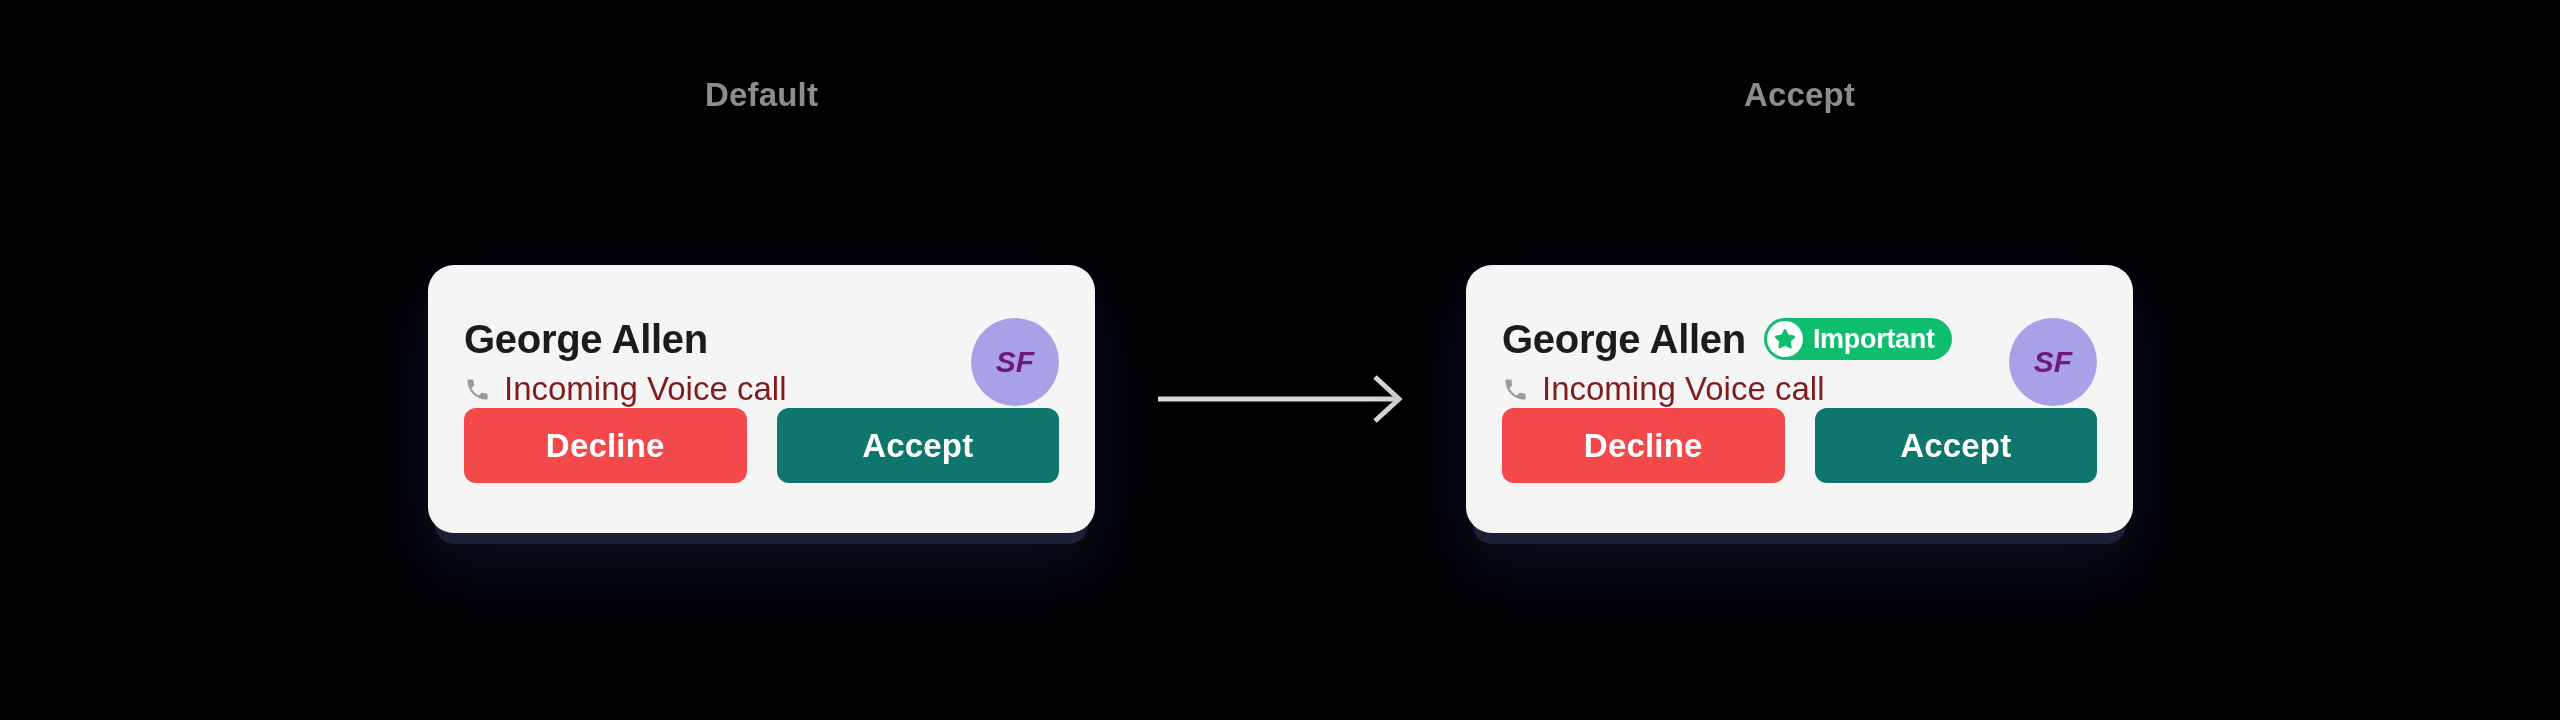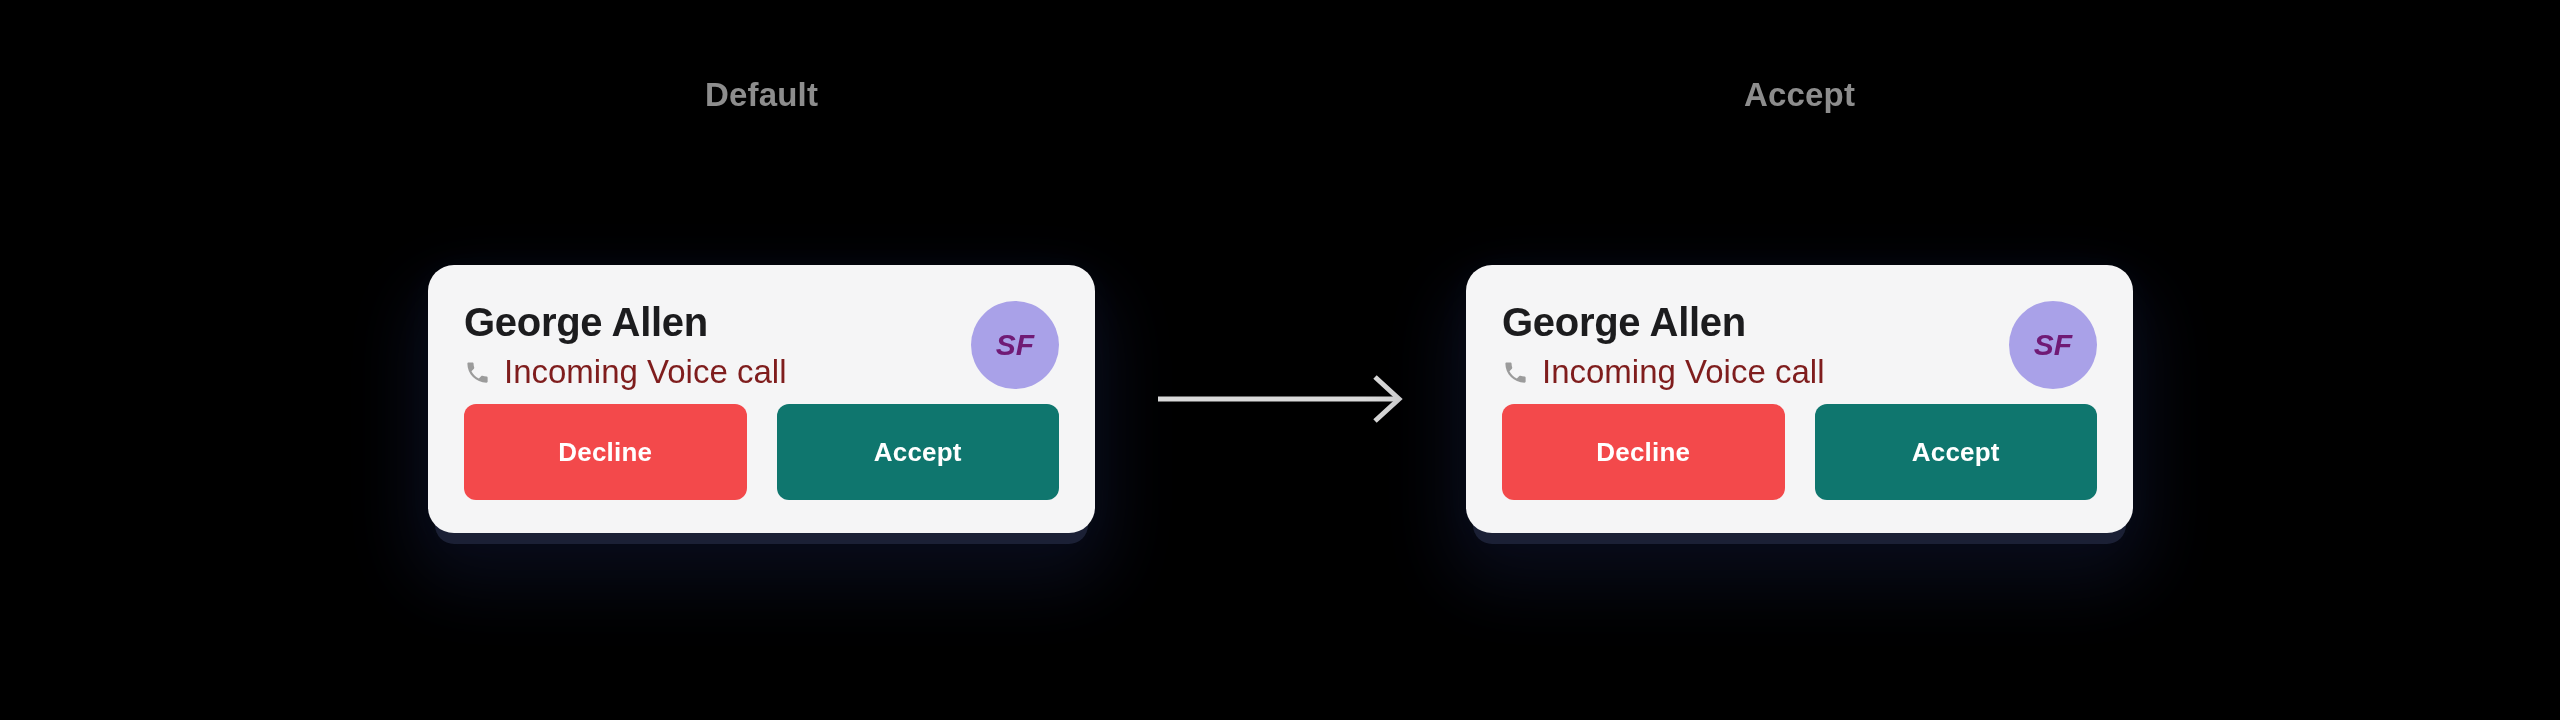--- a/index.html
+++ b/index.html
@@ -19,21 +19,21 @@
     text-align:center;
     font-size:33px; font-weight:700; color:#8d8d8d;
     letter-spacing:0.2px;
   }
 
   .card {
     position:absolute; top:265px; left:0;
     width:667px; height:268px;
     background:#f5f5f6;
     border-radius:26px;
-    padding:33px 36px;
+    padding:50px 36px;
     display:flex; flex-direction:column; justify-content:space-between;
     box-shadow:
       0 18px 0 -7px #1b2035,
       0 36px 70px 16px rgba(10,14,30,0.85),
       0 6px 34px 4px rgba(8,12,24,0.6);
   }
 
   .header { display:flex; align-items:center; }
   .info { flex:1; min-width:0; }
 
@@ -61,23 +61,23 @@
   .avatar {
     width:88px; height:88px; border-radius:50%;
     background:#a9a1e8;
     color:#701a75; font-size:30px; font-weight:700;
     display:flex; align-items:center; justify-content:center;
     flex:none; margin-left:20px;font-style:italic;
   }
 
   .buttons { display:flex; gap:30px; }
   .btn {
-    flex:1; height:96px;
+    flex:1; height:75px;
     border:0; border-radius:12px;
-    color:#ffffff; font-size:26px; font-weight:700;
+    color:#ffffff; font-size:33px; font-weight:700;
     font-family:inherit; letter-spacing:0.2px;
     display:flex; align-items:center; justify-content:center;
     cursor:pointer;
   }
   .btn-decline { background:#f3494b; }
   .btn-accept  { background:#0f766e; }
 
   .arrow {
     position:absolute; left:1150px; top:368px;
     width:260px; height:64px;
@@ -119,20 +119,28 @@
 </svg>
 
 <div class="section" id="section-custom">
   <div class="section-title">Accept</div>
 
   <div class="card">
     <div class="header">
       <div class="info">
         <div class="name-row">
           <span class="contact-name">George Allen</span>
+          <span class="badge">
+            <span class="badge-circle">
+              <svg width="24" height="24" viewBox="0 0 24 24">
+                <path fill="#0fbd6e" stroke="#0fbd6e" stroke-width="2.6" stroke-linejoin="round" d="M12 3.4l2.7 5.5 6.1.9-4.4 4.3 1 6.1L12 17.3l-5.4 2.9 1-6.1-4.4-4.3 6.1-.9z"></path>
+              </svg>
+            </span>
+            <span class="badge-label">Important</span>
+          </span>
         </div>
         <div class="subtitle-row">
           <span style="display:flex;">
             <svg width="27" height="27" viewBox="0 0 24 24">
               <path fill="#9b9b9b" d="M6.62 10.79c1.44 2.83 3.76 5.14 6.59 6.59l2.2-2.2c.27-.27.67-.36 1.02-.24 1.12.37 2.33.57 3.57.57.55 0 1 .45 1 1V20c0 .55-.45 1-1 1-9.39 0-17-7.61-17-17 0-.55.45-1 1-1h3.5c.55 0 1 .45 1 1 0 1.25.2 2.45.57 3.57.11.35.03.74-.25 1.02l-2.2 2.2z"></path>
             </svg>
           </span>
           <span class="subtitle">Incoming Voice call</span>
         </div>
       </div>

